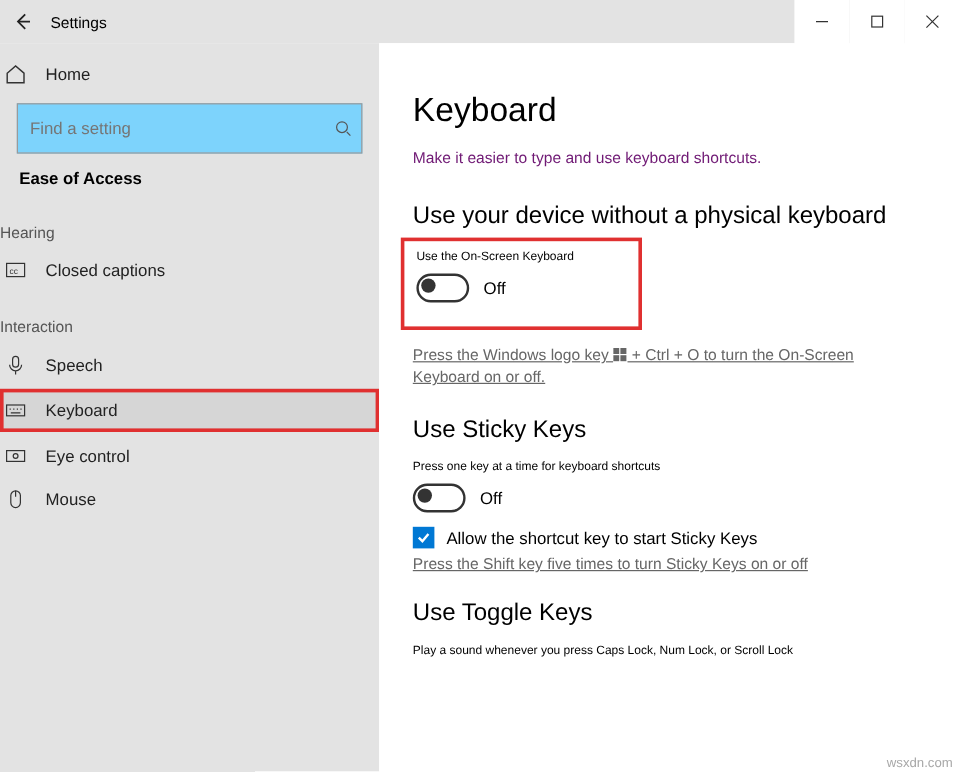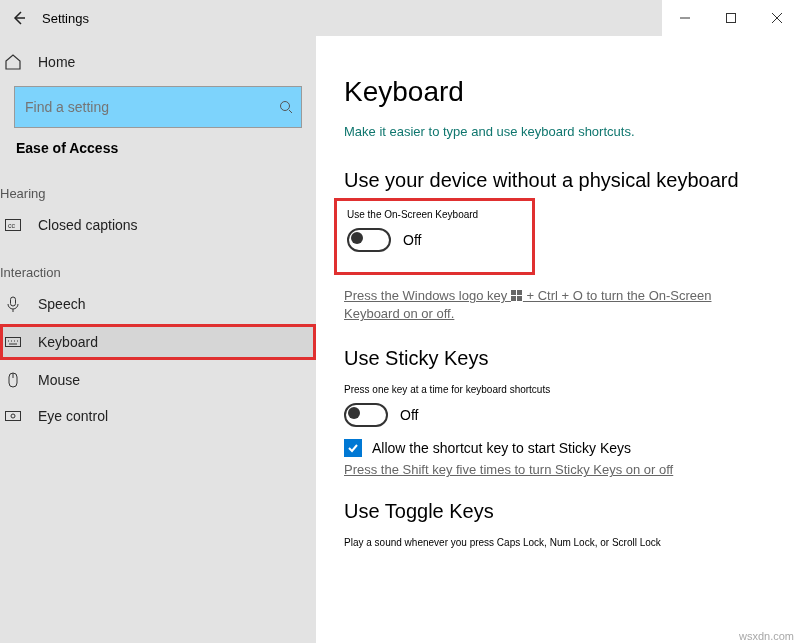--- a/index.html
+++ b/index.html
@@ -16,21 +16,21 @@
   .content{flex:1;background:#fff;padding:18px 28px 0 28px;box-sizing:border-box;overflow:hidden;position:relative;}
   .nav-item{display:flex;align-items:center;height:36px;padding:0 4px;font-size:14px;color:#222;}
   .nav-item svg{margin-right:16px;flex:0 0 18px;}
   .nav-item.selected{background:#d6d6d6;}
   .category{padding:22px 16px 6px 0;font-size:13px;color:#555;}
   .search{margin:6px 14px 2px 14px;height:32px;border:1px solid #9a9a9a;background:#7dd3fc;display:flex;align-items:center;padding:4px 8px;}
   .search input{border:none;background:transparent;outline:none;flex:1;font-size:14px;color:#666;}
   .breadcrumb{padding:10px 16px 8px 16px;font-weight:600;font-size:14px;}
   .hl-red{outline:3px solid #e03030;outline-offset:-3px;}
   h1{font-weight:400;font-size:28px;margin:22px 0 16px 0;}
-  .desc{color:#0f766e;font-size:13px;margin-bottom:30px;}
+  .desc{color:#701a75;font-size:13px;margin-bottom:30px;}
   h2{font-weight:400;font-size:20px;margin:12px 0 14px 0;}
   .setting-label{font-size:10px;margin-bottom:8px;}
   .toggle-row{display:flex;align-items:center;margin-bottom:10px;}
   .toggle{width:40px;height:20px;border:2px solid #333;border-radius:20px;position:relative;margin-right:12px;}
   .toggle .knob{width:12px;height:12px;border-radius:50%;background:#333;position:absolute;top:2px;left:2px;}
   .toggle-state{font-size:14px;}
   .hint{color:#666;font-size:13px;margin:4px 0 24px 0;max-width:420px;line-height:1.4;text-decoration:underline;}
   .check-row{display:flex;align-items:center;margin:12px 0 4px 0;}
   .checkbox{width:18px;height:18px;background:#0078d4;display:flex;align-items:center;justify-content:center;margin-right:10px;}
   .checkbox svg{display:block;}
@@ -107,31 +107,31 @@
       </div>
       <div class="nav-item selected hl-red" style="margin:2px 0;">
         <svg width="18" height="18" viewBox="0 0 18 18">
             <rect x="1.5" y="4.5" width="15" height="9" stroke="#333" fill="none"></rect>
             <path d="M4 8h1M7 8h1M10 8h1M13 8h1M5 11h8" stroke="#333"></path>
           </svg>
         <span>Keyboard</span>
       </div>
       <div class="nav-item">
         <svg width="18" height="18" viewBox="0 0 18 18">
+            <rect x="1.5" y="4.5" width="15" height="9" stroke="#333" fill="none"></rect>
+            <circle cx="9" cy="9" r="2" stroke="#333" fill="none"></circle>
+          </svg>
+        <span>Eye control</span>
+      </div>
+      <div class="nav-item">
+        <svg width="18" height="18" viewBox="0 0 18 18">
             <rect x="5" y="2" width="8" height="14" rx="4" stroke="#333" fill="none"></rect>
             <path d="M9 2v5" stroke="#333"></path>
           </svg>
         <span>Mouse</span>
-      </div>
-      <div class="nav-item">
-        <svg width="18" height="18" viewBox="0 0 18 18">
-            <rect x="1.5" y="4.5" width="15" height="9" stroke="#333" fill="none"></rect>
-            <circle cx="9" cy="9" r="2" stroke="#333" fill="none"></circle>
-          </svg>
-        <span>Eye control</span>
       </div>
     </div>
 
     <div class="content">
       <h1>Keyboard</h1>
       <div class="desc">Make it easier to type and use keyboard shortcuts.</div>
 
       <h2>Use your device without a physical keyboard</h2>
       <div class="onscreen-box">
         <div class="setting-label">Use the On-Screen Keyboard</div>

